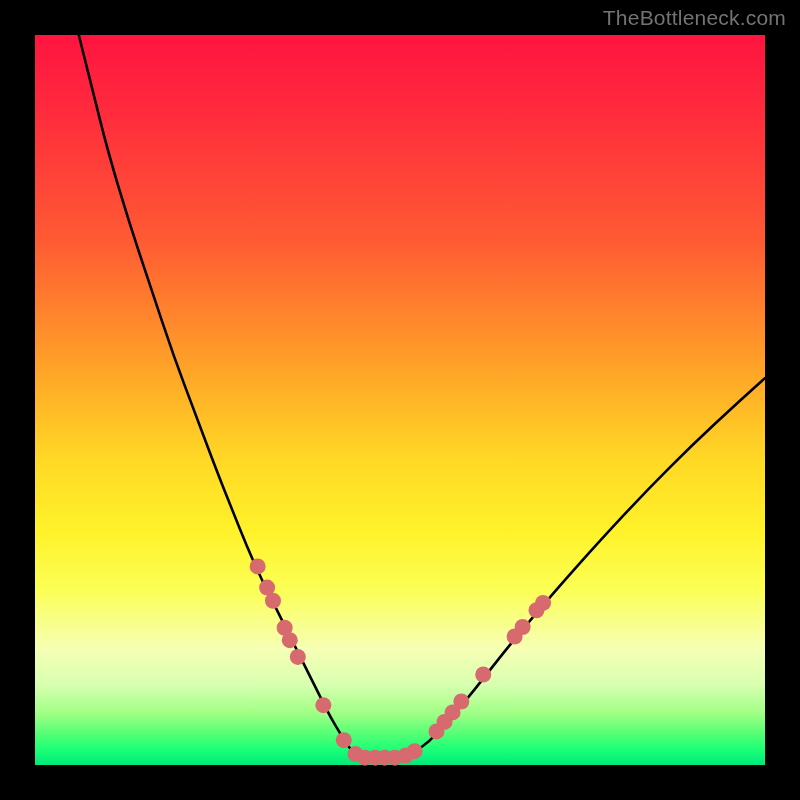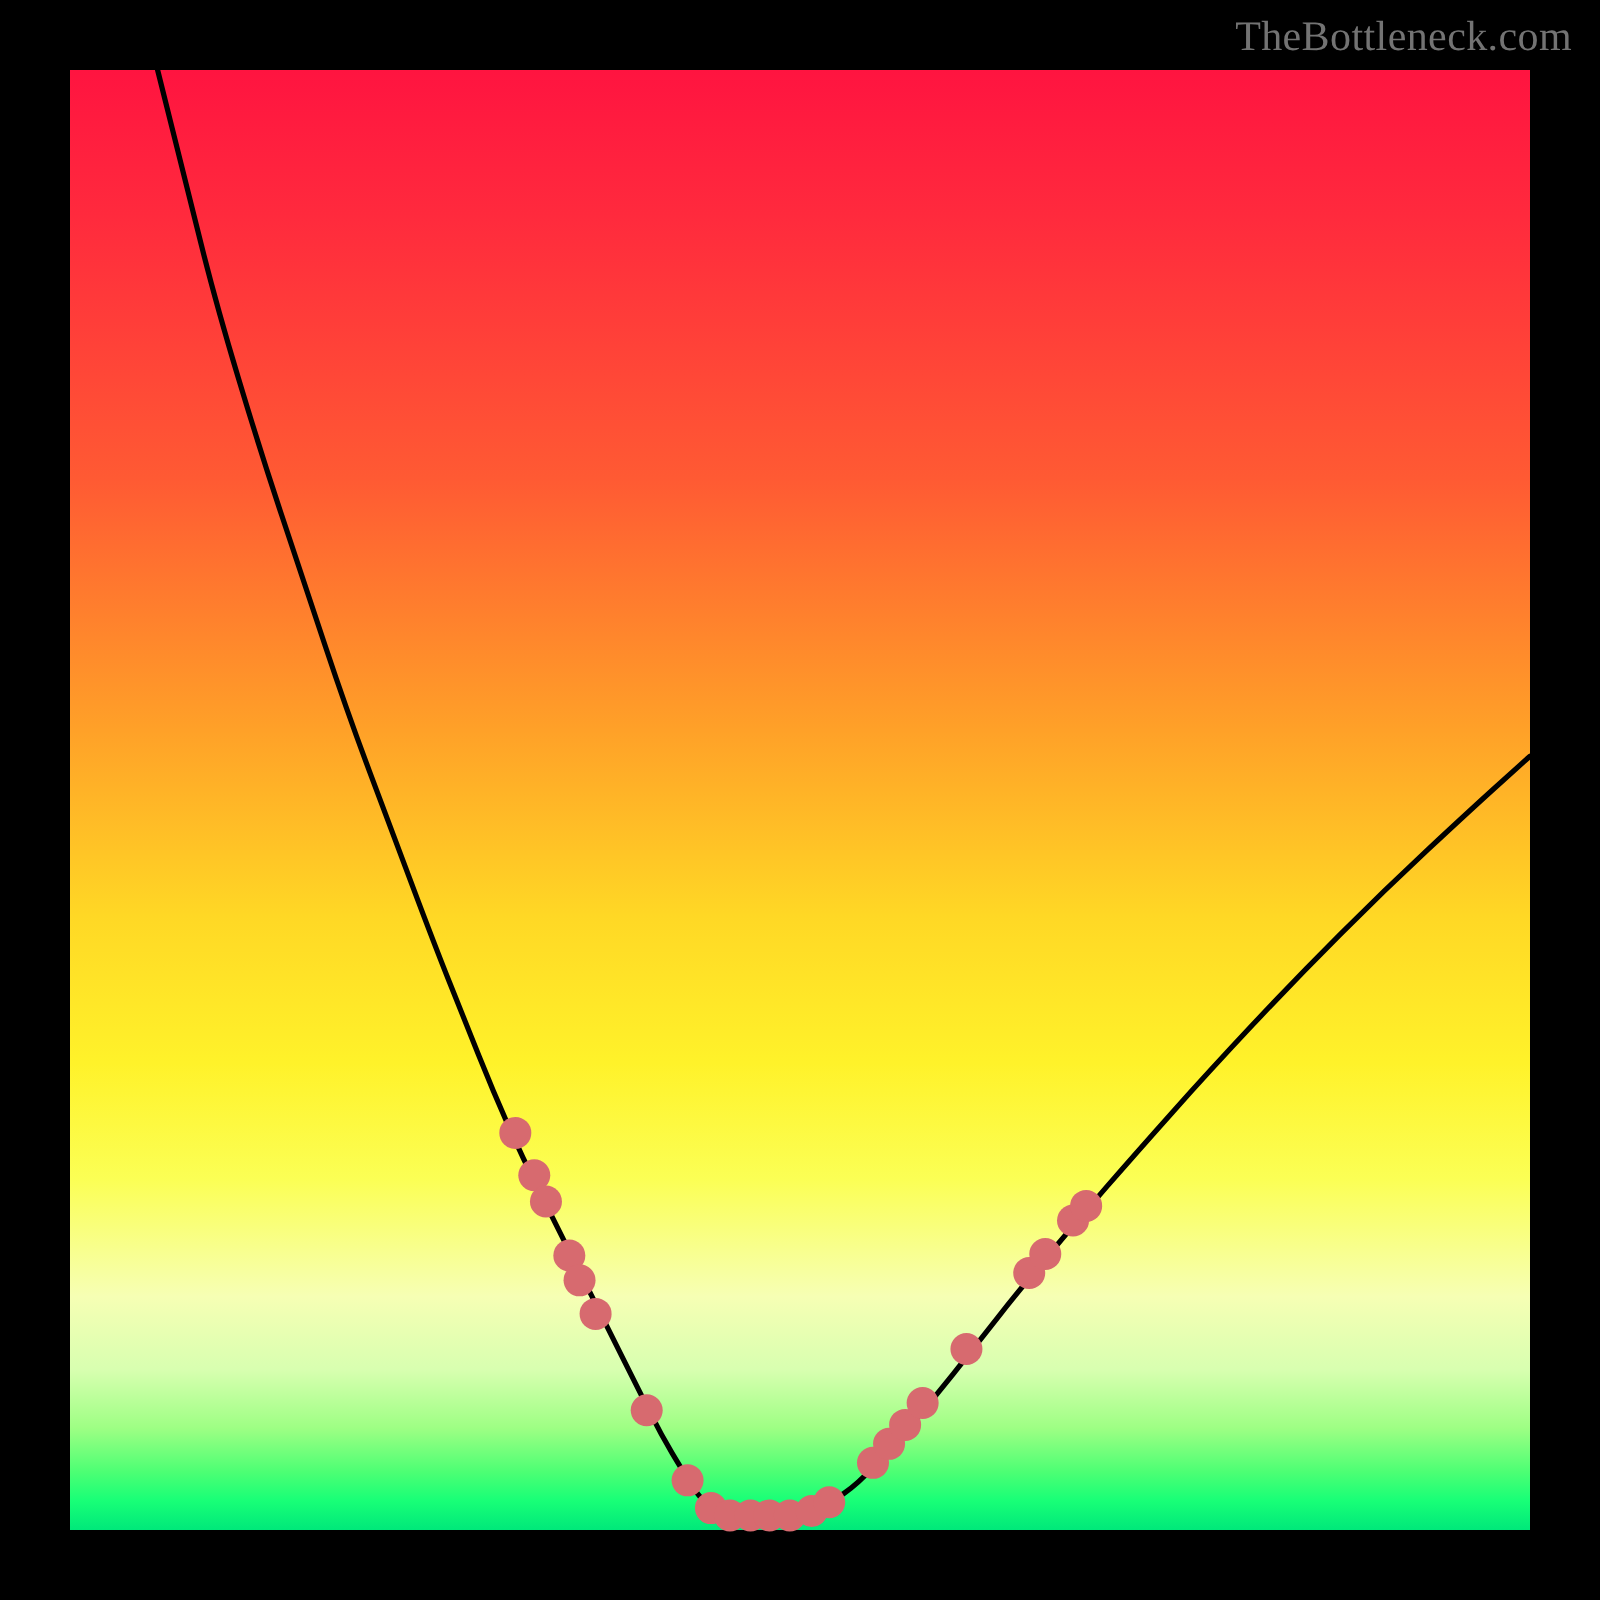--- a/index.html
+++ b/index.html
@@ -42,21 +42,21 @@
       #00e87a 100%);
   }
   .watermark {
     position: absolute;
     top: 6px;
     right: 14px;
     color: #737373;
     font-size: 21px;
     font-weight: 500;
     letter-spacing: 0.2px;
-    font-family: Liberation Serif, serif;
+    font-family: Liberation Sans, sans-serif;
   }
   svg.overlay {
     position: absolute;
     left: 35px;
     top: 35px;
     width: 730px;
     height: 730px;
     overflow: visible;
   }
 </style>

